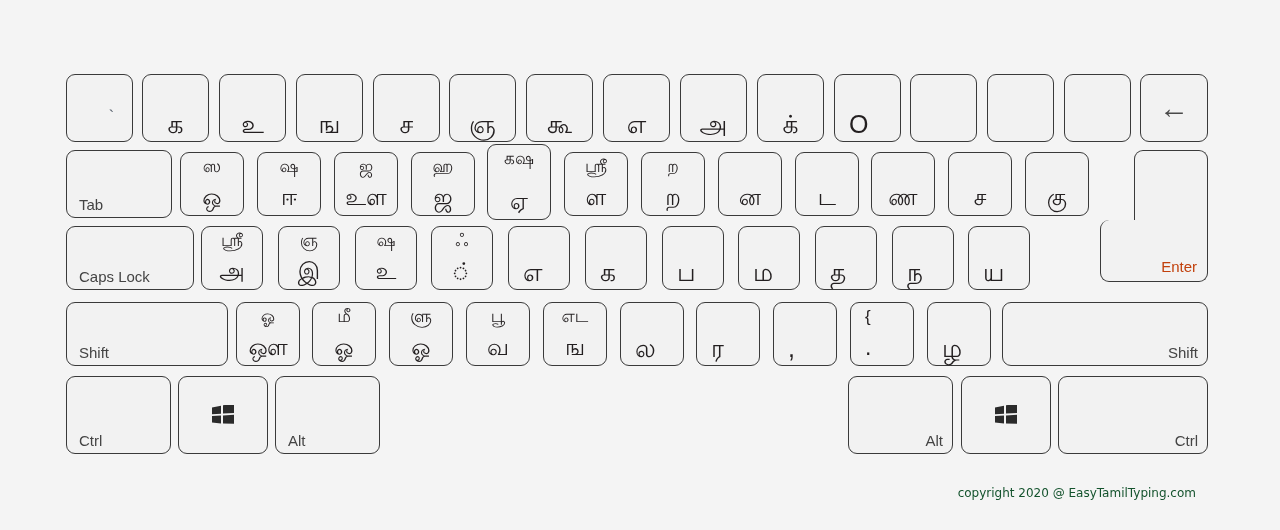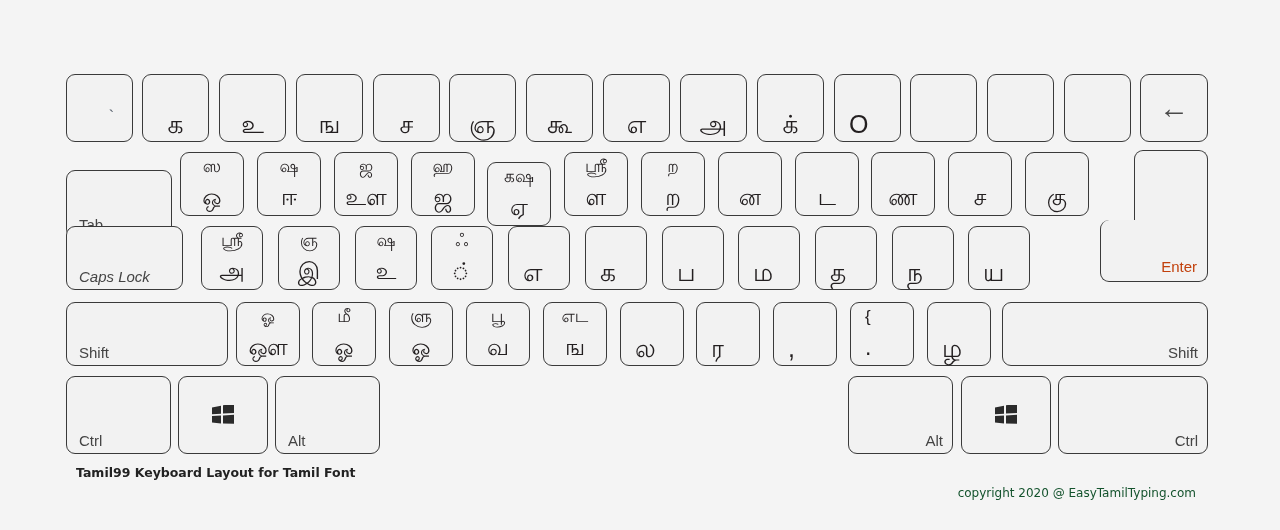--- a/index.html
+++ b/index.html
@@ -232,40 +232,40 @@
   <div class="key" style="left:987px; top:74px; width:67px; height:68px;">
     <span class="glyph-main"></span>
   </div>
   <div class="key" style="left:1064px; top:74px; width:67px; height:68px;">
     <span class="glyph-main"></span>
   </div>
   <div class="key" style="left:1140px; top:74px; width:68px; height:68px;">
     <span class="arrow-icon">←</span>
   </div>
 
-  <div class="key" style="left:66px; top:150px; width:106px; height:68px;margin-top:20px;">
+  <div class="key" style="left:66px; top:150px; width:106px; height:68px;">
     <span class="corner-label left">Tab</span>
   </div>
   <div class="key" style="left:180px; top:152px; width:64px; height:64px;">
     <span class="glyph-top">ஸ</span>
     <span class="glyph-bottom">ஒ</span>
   </div>
   <div class="key" style="left:257px; top:152px; width:64px; height:64px;">
     <span class="glyph-top">ஷ</span>
     <span class="glyph-bottom">ஈ</span>
   </div>
   <div class="key" style="left:334px; top:152px; width:64px; height:64px;">
     <span class="glyph-top">ஜ</span>
     <span class="glyph-bottom">உள</span>
   </div>
   <div class="key" style="left:411px; top:152px; width:64px; height:64px;">
     <span class="glyph-top">ஹ</span>
     <span class="glyph-bottom">ஜ</span>
   </div>
-  <div class="key" style="left:487px; top:162px; width:64px; height:64px;">
+  <div class="key" style="left:487px; top:144px; width:64px; height:76px;">
     <span class="glyph-top">கஷ</span>
     <span class="glyph-bottom">ஏ</span>
   </div>
   <div class="key" style="left:564px; top:152px; width:64px; height:64px;">
     <span class="glyph-top">ஶ்ரீ</span>
     <span class="glyph-bottom">ள</span>
   </div>
   <div class="key" style="left:641px; top:152px; width:64px; height:64px;">
     <span class="glyph-top">ற</span>
     <span class="glyph-bottom">ற</span>
@@ -286,21 +286,21 @@
     <span class="glyph-bottom">கு</span>
   </div>
 
   <div id="enter-key" style="left:1100px; top:150px; width:108px; height:132px;">
     <div class="enter-upper"></div>
     <div class="enter-lower"></div>
     <div class="enter-join"></div>
     <span class="enter-label">Enter</span>
   </div>
 
-  <div class="key" style="left:66px; top:226px; width:117px; height:64px;font-style:italic;">
+  <div class="key" style="left:66px; top:226px; width:128px; height:64px;">
     <span class="corner-label left">Caps Lock</span>
   </div>
   <div class="key" style="left:201px; top:226px; width:62px; height:64px;">
     <span class="glyph-top">ஶ்ரீ</span>
     <span class="glyph-bottom">அ</span>
   </div>
   <div class="key" style="left:278px; top:226px; width:62px; height:64px;">
     <span class="glyph-top">ஞ</span>
     <span class="glyph-bottom">இ</span>
   </div>
@@ -403,16 +403,15 @@
         <path d="M11,0.8 L22,0 L22,9.2 L11,9.2 Z" fill="#2b2b2b" transform="skewY(-3)"></path>
         <path d="M0,11 L9,11 L9,19 L0,17.5 Z" fill="#2b2b2b" transform="skewY(-3)"></path>
         <path d="M11,11 L22,11 L22,20 L11,19.2 Z" fill="#2b2b2b" transform="skewY(-3)"></path>
       </svg>
     </span>
   </div>
   <div class="key" style="left:1058px; top:376px; width:150px; height:78px;">
     <span class="corner-label">Ctrl</span>
   </div>
 
-  <div class="footer-text" id="footer-left">Tamil99 Keyboard Layout for Tamil Font</div>
   <div class="footer-text" id="footer-right">copyright 2020 @ EasyTamilTyping.com</div>
 
 </div>
 
 </body></html>

